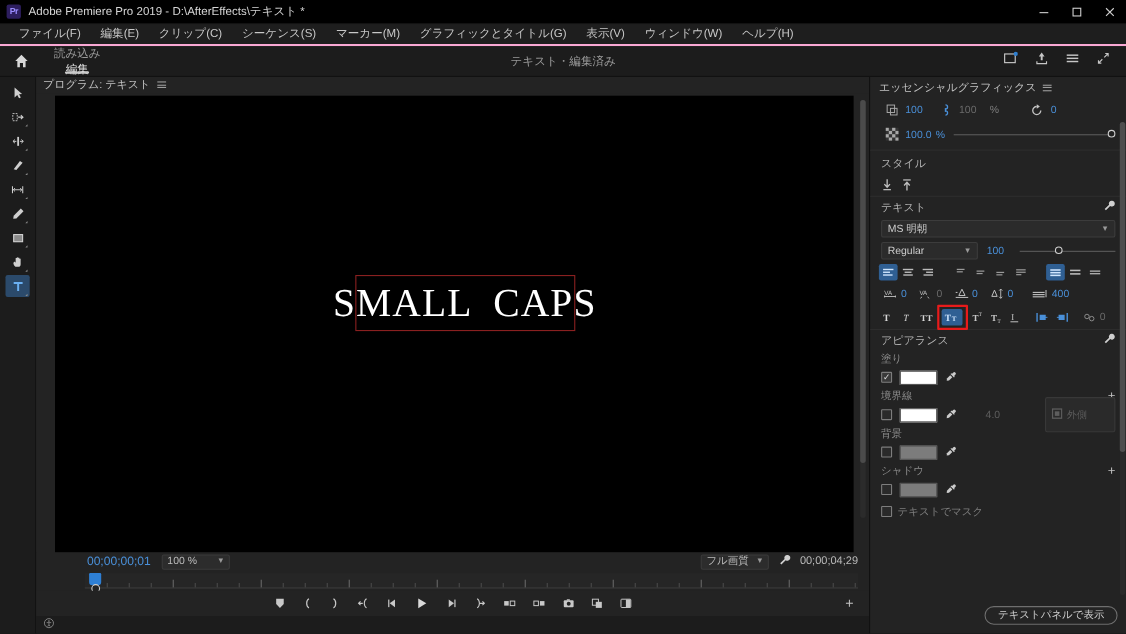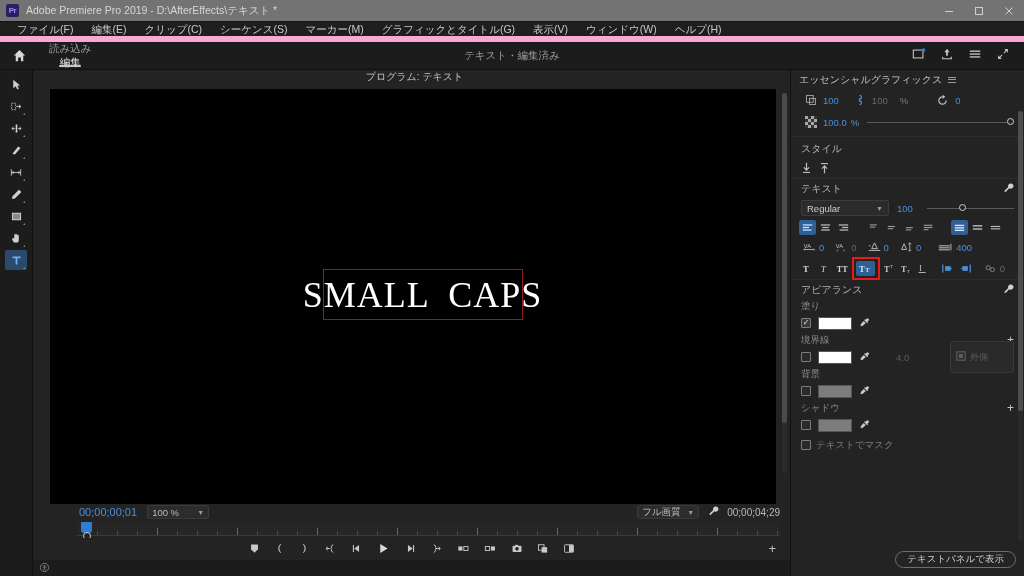--- a/index.html
+++ b/index.html
@@ -7,40 +7,40 @@
     width: 1024px; height: 576px;
     background: #1e1e1e;
     font-family: "Liberation Sans", "DejaVu Sans", sans-serif;
     overflow: hidden;
     -webkit-font-smoothing: antialiased;
   }
   .app { position: relative; width: 1024px; height: 576px; background: #232323; }
 
   
   .titlebar {
-    height: 22px; background: #737373; display: flex; align-items: center;
+    height: 22px; background: #000000; display: flex; align-items: center;
     padding: 0 0 0 6px; border-bottom: 1px solid #141414;
   }
   .pr-logo {
     width: 13px; height: 13px; background: #2d1e5f; color: #9a8cff;
     font-size: 8px; font-weight: bold; display: flex; align-items: center;
     justify-content: center; border-radius: 2px; margin-right: 7px; letter-spacing: -.5px;
   }
   .title-text { font-size: 10.5px; color: #d6d6d6; white-space: nowrap; }
   .win-btns { margin-left: auto; display: flex; height: 22px; }
   .win-btn {
     width: 30px; height: 22px; display: flex; align-items: center;
     justify-content: center; color: #cfcfcf; font-size: 10px;
   }
   .win-btn svg { display: block; }
 
   
   .menubar {
     height: 20px; background: #1e1e1e; display: flex; align-items: center;
-    padding-left: 8px; border-bottom: 6px solid #f9a8d4;
+    padding-left: 8px; border-bottom: 2px solid #f9a8d4;
   }
   .menu-item {
     font-size: 10.5px; color: #c8c8c8; padding: 0 9px; line-height: 20px;
     white-space: nowrap; cursor: default;
   }
 
   
   .wsbar {
     height: 28px; background: #1c1c1c; display: flex; align-items: center;
     position: relative; border-bottom: 1px solid #111;
@@ -84,37 +84,37 @@
   .tool.active { background: #2b4a6b; color: #6ab0f3; }
   .tool .corner {
     position: absolute; right: 2px; bottom: 1px; width: 0; height: 0;
     border-left: 2.5px solid transparent; border-bottom: 2.5px solid #8a8a8a;
   }
 
   
   .monitor-col { flex: 1; display: flex; flex-direction: column; background: #232323; min-width: 0; }
   .panel-tab-row {
     height: 17px; background: #232323; display: flex; align-items: center;
-    padding-left: 6px; gap: 6px; flex-direction: column;
+    padding-left: 6px; gap: 6px;
   }
   .panel-tab { font-size: 10px; color: #c3c3c3; white-space: nowrap; }
   .hamburger { display: flex; flex-direction: column; gap: 1.5px; }
   .hamburger i { display: block; width: 8px; height: 1px; background: #9c9c9c; }
 
   .video-wrap {
     flex: 1; background: #232323; position: relative; padding: 2px 8px 0 8px;
     display: flex; justify-content: center;
   }
   .video {
     width: 100%; max-width: 726px; background: #000; position: relative;
     height: 415px; margin-left: 2px;
   }
   .text-box {
     position: absolute; border: 1px solid #8a2020;
-    left: 273px; top: 180px; width: 200px; height: 51px;
+    left: 273px; top: 163px; width: 200px; height: 51px;
     display: flex; align-items: center; justify-content: center;
   }
   .smallcaps {
     font-family: "Liberation Serif", "DejaVu Serif", serif;
     color: #ffffff; font-size: 36px; letter-spacing: 1px; white-space: pre;
     line-height: 1;
   }
   .vscroll {
     position: absolute; right: 3px; top: 6px; width: 5px; height: 380px;
     background: #2b2b2b; border-radius: 3px;
@@ -652,20 +652,26 @@
 
         <div class="sect-head">
           <span>テキスト</span>
           <span class="wrench">
             <svg width="12" height="12" viewBox="0 0 16 16">
                 <path d="M11.5 2 A3.5 3.5 0 0 0 8.3 6.8 L3 12 L4.5 13.5 L9.7 8.3 A3.5 3.5 0 1 0 11.5 2 Z" fill="#d0d0d0"></path>
               </svg>
           </span>
         </div>
 
+        <div class="row" style="height:20px">
+          <span class="select" style="flex:1">
+            <span>MS 明朝</span>
+            <span class="chev">▼</span>
+          </span>
+        </div>
 
         <div class="row" style="height:20px;gap:8px">
           <span class="select" style="width:88px">
             <span>Regular</span>
             <span class="chev">▼</span>
           </span>
           <span class="num-blue">100</span>
           <span class="slider-track" style="margin-left:6px;margin-right:0">
             <span class="slider-knob" style="left:32px;right:auto"></span>
           </span>

